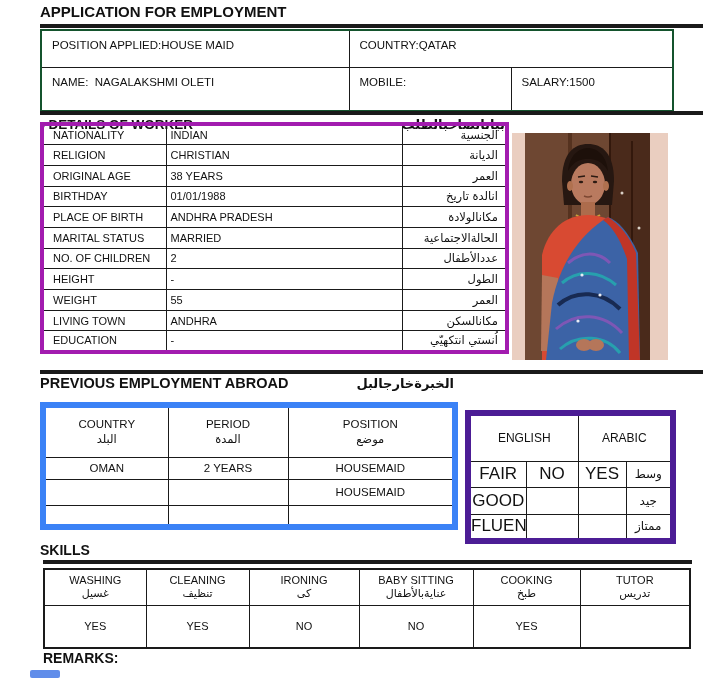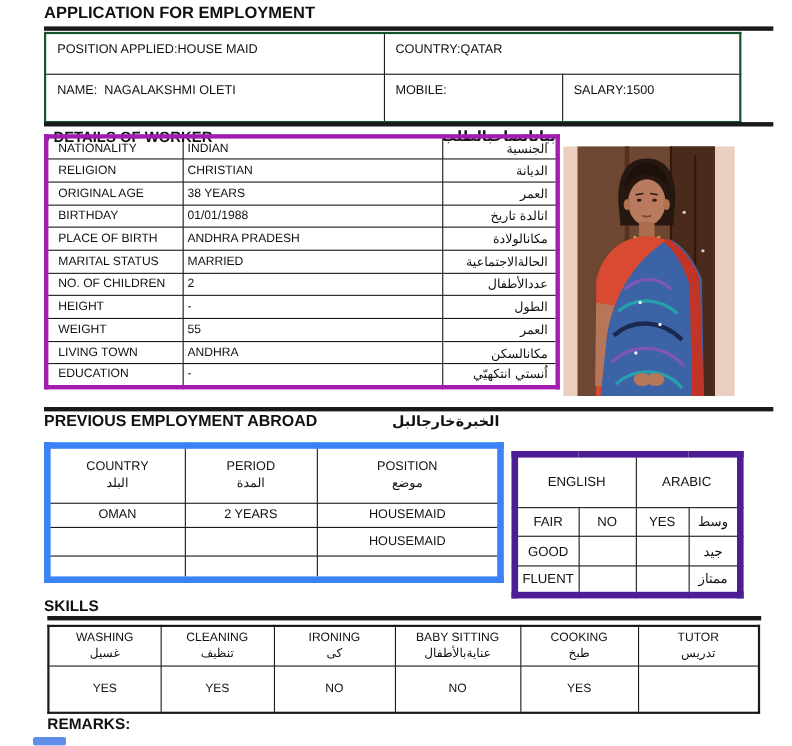--- a/index.html
+++ b/index.html
@@ -47,21 +47,21 @@
   .emp-table td { text-align:center; font-size:11.5px; }
   .emp-table .e-head td { height:52px; vertical-align:middle; }
   .e-head .en { font-size:11.5px; }
   .e-head .arx { font-size:11.5px; margin-top:2px; }
   .e-r1 td { height:22px; }
   .e-r2 td { height:26px; }
   .e-r3 td { height:22px; }
 
   
   .lang-table { position:absolute; left:465px; top:410px; width:205px; border:6px solid #4c1d95; }
-  .lang-table td { text-align:center; font-size:12px; }
+  .lang-table td { text-align:center; font-size:17px; }
   .lang-table .l-head td { height:48px; vertical-align:middle; font-size:12px; }
   .lang-table .l-row td { height:26.5px; }
   .l-ar { font-size:12px !important; }
 
   
   .skills-title { position:absolute; left:40px; top:542px; font-size:14px; font-weight:800; }
   .skills-table { position:absolute; left:43px; top:568px; width:646px; border:2px solid #1a1a1a; }
   .skills-table td { text-align:center; font-size:11px; }
   .skills-table .s-head td { height:36px; vertical-align:middle; }
   .s-head .arx { margin-top:1px; font-size:11px; }

